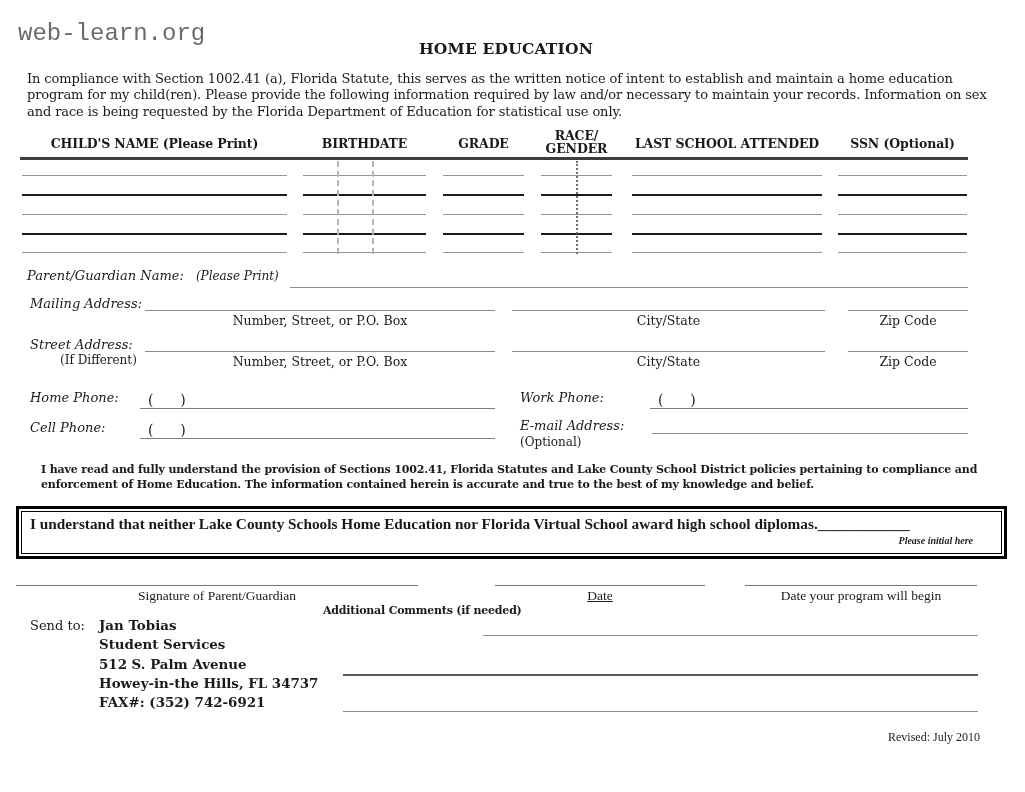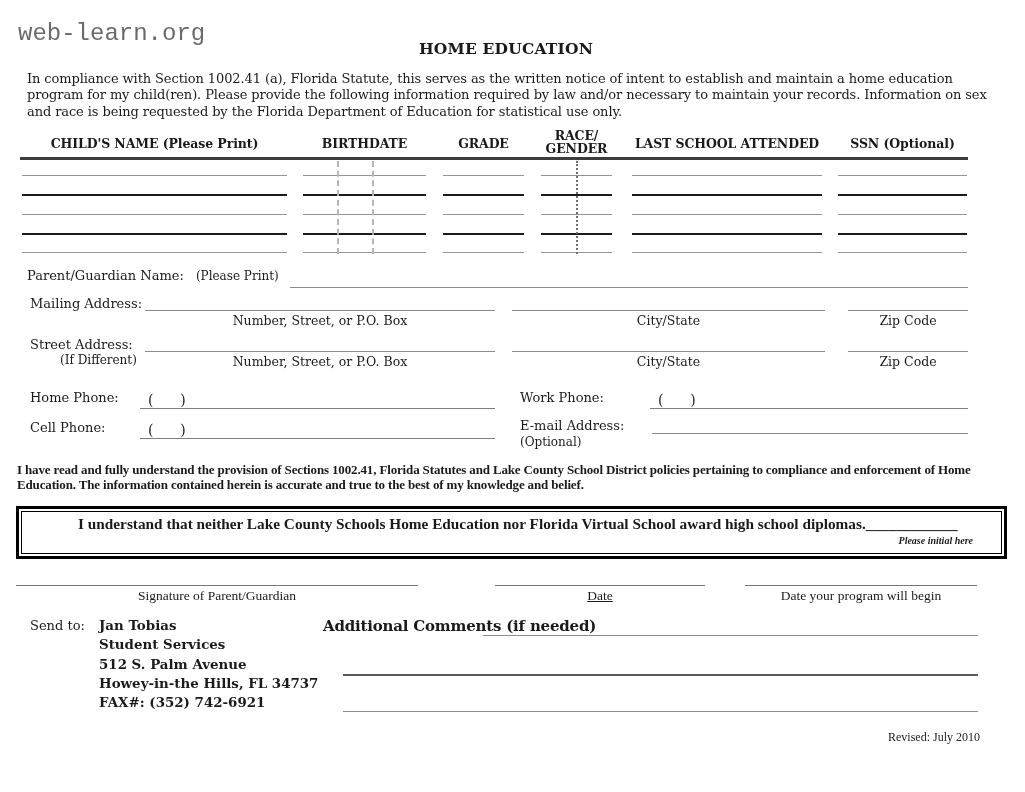--- a/index.html
+++ b/index.html
@@ -17,41 +17,41 @@
   
   .col{position:absolute;top:160px;height:96px;}
   .wl{position:absolute;left:0;right:0;}
   .wl:nth-child(odd){border-top:1px solid #949494;}
   .wl:nth-child(even){border-top:2px solid #1b1b1b;}
   .wl:nth-child(1){top:15px;} .wl:nth-child(2){top:34px;} .wl:nth-child(3){top:54px;}
   .wl:nth-child(4){top:73px;} .wl:nth-child(5){top:92px;}
   .vdash{top:161px;height:93px;border-left:2px dashed #b5b5b5;width:0;}
   .vdot{top:161px;height:93px;border-left:2px dotted #6f6f6f;width:0;}
   
-  .lab{font-size:13px;}
+  .lab{font-size:13px;font-style:italic;}
   .sub{font-size:12px;}
   .hline{height:0;border-top:1px solid #8c8c8c;}
   .hline.dark{border-top:2px solid #5a5a5a;}
   .cap{font-size:12.5px;text-align:center;}
   .phone-line{height:18px;border-bottom:1px solid #7d7d7d;}
   .paren{font-size:14px;white-space:pre;padding-left:8px;}
   
-  .affirm{left:17px;top:462px;width:963px;font-size:13px;line-height:15.4px;font-weight:bold;letter-spacing:-.15px;font-family:Liberation Serif, serif;}
+  .affirm{left:41px;top:462px;width:963px;font-size:11px;line-height:15.4px;font-weight:bold;letter-spacing:-.15px;}
   
   .dbox{left:16px;top:506px;width:985px;height:47px;border:3px solid #000;}
   .dbox-inner{position:absolute;left:2px;right:2px;top:2px;bottom:2px;border:1px solid #000;}
-  .dstmt{position:absolute;left:8px;top:3px;font-family:"Liberation Serif",serif;font-size:15.3px;font-weight:bold;white-space:nowrap;margin-left:48px;}
+  .dstmt{position:absolute;left:8px;top:3px;font-family:"Liberation Serif",serif;font-size:15.3px;font-weight:bold;white-space:nowrap;}
   .dinit{position:absolute;right:28px;top:23px;font-family:"Liberation Serif",serif;font-size:10px;font-weight:bold;font-style:italic;}
   
   .sigbox{position:absolute;top:585px;border-top:1px solid #777;}
   .sigbox .cap{font-family:"Liberation Serif",serif;font-size:13.5px;padding-top:2px;}
   
   .sendlab{left:30px;top:618px;font-size:13px;}
   .sendblock{left:99px;top:616px;font-size:13.4px;font-weight:bold;line-height:19.3px;}
-  .comlab{left:323px;top:617px;font-size:15px;font-weight:bold;letter-spacing:-.2px;}
+  .comlab{left:323px;top:604px;font-size:11px;font-weight:bold;letter-spacing:-.2px;}
   .revised{left:888px;top:730px;font-size:12px;font-family:"Liberation Serif",serif;color:#222;}
 </style>
 </head>
 <body>
 
 <div id="page">
 
   <div class="abs logo">web-learn.org</div>
   <div class="abs title">HOME EDUCATION</div>
   <div class="abs intro">In compliance with Section 1002.41 (a), Florida Statute, this serves as the written notice of intent to establish and maintain a home education program for my child(ren).  Please provide the following information required by law and/or necessary to maintain your records.  Information on sex and race is being requested by the Florida Department of Education for statistical use only.</div>

